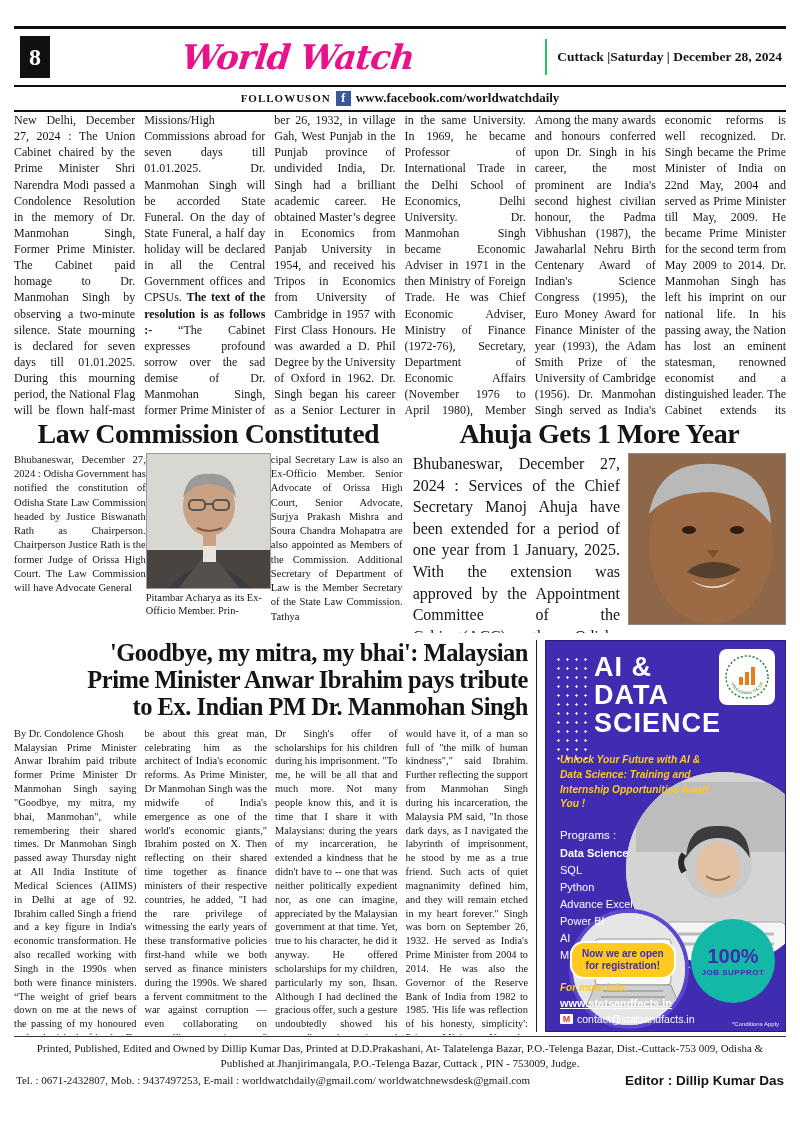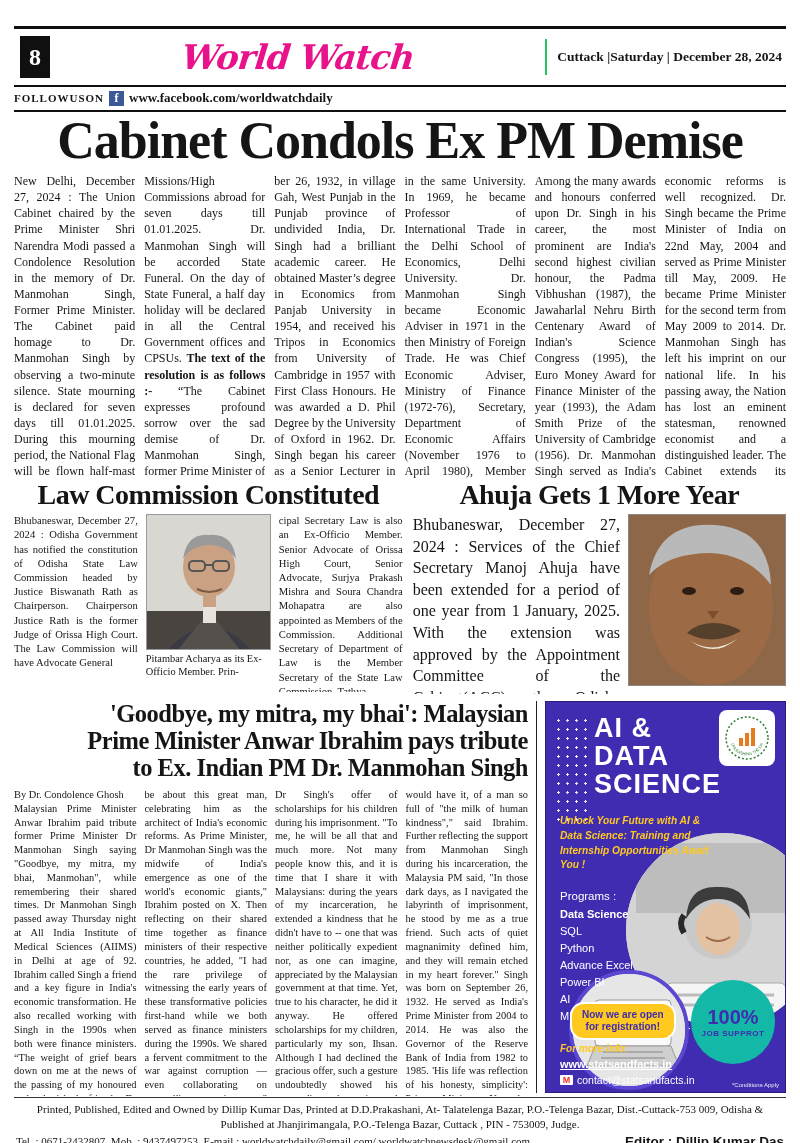--- a/index.html
+++ b/index.html
@@ -6,40 +6,40 @@
   body { background: #fff; font-family: "Liberation Serif", serif; color: #151515; }
   .page { width: 800px; height: 1143px; margin: 0 auto; padding: 26px 14px 0 14px; position: relative; overflow: hidden; background: #fff; }
 
   
   .top-rule { border-top: 3px solid #101010; }
   .header-row { display: flex; align-items: center; height: 58px; border-bottom: 2px solid #101010; }
   .pagenum-box { width: 30px; height: 42px; background: #101010; color: #fff; font-weight: bold; font-size: 24px; display: flex; align-items: center; justify-content: center; margin-left: 6px; }
   .masthead-wrap { flex: 1; text-align: center; }
   .masthead { font-family: "DejaVu Serif", serif; font-style: italic; font-weight: bold; font-size: 34px; color: #e8138b; letter-spacing: -1px; transform: skewX(-6deg); display: inline-block; }
   .dateline { border-left: 2px solid #22c55e; padding: 10px 4px 10px 10px; font-weight: bold; font-size: 13.5px; white-space: nowrap; }
-  .social-row { display: flex; align-items: center; gap: 5px; padding: 3px 0 4px 0; border-bottom: 2px solid #101010; }
+  .social-row { display: flex; align-items: center; justify-content: center; gap: 5px; padding: 3px 0 4px 0; border-bottom: 2px solid #101010; }
   .follow { font-size: 11px; font-weight: bold; letter-spacing: 1px; }
   .fb-icon { width: 15px; height: 15px; background: #3b5998; color: #fff; font-weight: bold; font-size: 12px; text-align: center; line-height: 15px; font-family: "Liberation Serif", serif; }
   .fb-url { font-size: 13px; font-weight: bold; }
 
   
   .h1-main { font-size: 52px; font-weight: bold; text-align: center; letter-spacing: -1px; line-height: 1.02; padding: 2px 0 6px 0; font-stretch: condensed; }
 
   
   .cols { display: flex; gap: 9px; }
   .ncol { flex: 1; font-size: 12px; line-height: 1.345; text-align: justify; overflow: hidden; }
   .sec1 { height: 306px; margin-bottom: 2px; }
   .bold-seg { font-weight: bold; }
 
   
   .sec2 { display: flex; gap: 10px; height: 216px; margin-top: 2px; }
   .sec2-left { width: 51%; }
   .sec2-right { width: 49%; }
   .h2-head { font-size: 28px; font-weight: bold; text-align: center; letter-spacing: -0.5px; line-height: 1; padding-bottom: 5px; white-space: nowrap; }
-  .law-body { display: flex; gap: 8px; height: 178px; }
+  .law-body { display: flex; height: 178px; }
   .law-col { flex: 1; font-size: 10.6px; line-height: 1.345; text-align: justify; overflow: hidden; }
   .photo-col { width: 125px; flex: none; }
   .photo-frame { width: 125px; height: 136px; background: #dcdcd8; border: 1px solid #999; overflow: hidden; }
   .photo-caption { font-size: 10.4px; line-height: 1.25; padding-top: 2px; }
   .ahuja-body { display: flex; gap: 8px; height: 180px; }
   .ahuja-text { flex: 1; font-size: 16px; line-height: 1.35; text-align: justify; overflow: hidden; }
   .ahuja-photo { width: 158px; height: 172px; flex: none; border: 1px solid #888; overflow: hidden; background: linear-gradient(135deg,#b08968 0%,#8d6748 55%,#6f4f33 100%); }
 
   
   .sec3 { display: flex; margin-top: 4px; height: 392px; }
@@ -92,21 +92,20 @@
       <span class="masthead">World Watch</span>
     </div>
     <div class="dateline">Cuttack |Saturday | December 28, 2024</div>
   </div>
   <div class="social-row">
     <span class="follow">FOLLOWUSON</span>
     <span class="fb-icon">f</span>
     <span class="fb-url">www.facebook.com/worldwatchdaily</span>
   </div>
 
-  <h1 class="h1-main">Cabinet Condols Ex PM Demise</h1>
   <div class="cols sec1">
     <p class="ncol">New Delhi, December 27, 2024  : The Union Cabinet chaired by the Prime Minister Shri Narendra Modi passed a Condolence Resolution in the memory of Dr. Manmohan Singh, Former Prime Minister. The Cabinet paid homage to Dr. Manmohan Singh by observing a two-minute silence. State mourning is declared for seven days till 01.01.2025.  During this mourning period, the National Flag will be flown half-mast throughout Bharat.  The National Flag will also be flown at half-mast in all the Indian</p>
     <p class="ncol">
       <span>Missions/High Commissions abroad for seven days till 01.01.2025. Dr. Manmohan Singh will be accorded State Funeral. On the day of State Funeral, a half day holiday will be declared in all the Central Government offices and CPSUs.</span>
       <span class="bold-seg">The text of the resolution is as follows :-</span>
       <span>“The Cabinet expresses profound sorrow over the sad demise of Dr. Manmohan Singh, former Prime Minister of India on 26th December, 2024, at All India Institute of Medical Sciences, New Delhi. Born on Septem-</span>
     </p>
     <p class="ncol">ber 26, 1932, in village Gah, West Punjab in the Punjab province of undivided India, Dr. Singh had a brilliant academic career. He obtained Master’s degree in Economics from Panjab University in 1954, and received his Tripos in Economics from University of Cambridge in 1957 with First Class Honours. He was awarded a D. Phil Degree by the University of Oxford in 1962. Dr. Singh began his career as a Senior Lecturer in Panjab University, Chandigarh and became Professor of Economics</p>
     <p class="ncol">in the same University. In 1969, he became Professor of International Trade in the Delhi School of Economics, Delhi University. Dr. Manmohan Singh became Economic Adviser in 1971 in the then Ministry of Foreign Trade. He was Chief Economic Adviser, Ministry of Finance (1972-76), Secretary, Department of Economic Affairs (November 1976 to April 1980), Member Secretary, Planning Commission (April 1980 to September 1982), and Governor of Reserve Bank of India (September 1982 to January 1985).</p>
     <p class="ncol">Among the many awards and honours conferred upon Dr. Singh in his career, the most prominent are India's second highest civilian honour, the Padma Vibhushan (1987), the Jawaharlal Nehru Birth Centenary Award of Indian's Science Congress (1995), the Euro Money Award for Finance Minister of the year (1993), the Adam Smith Prize of the University of Cambridge (1956). Dr. Manmohan Singh served as India's Finance Minister between 1991 to 1996. His role in ushering in a comprehensive policy of</p>

